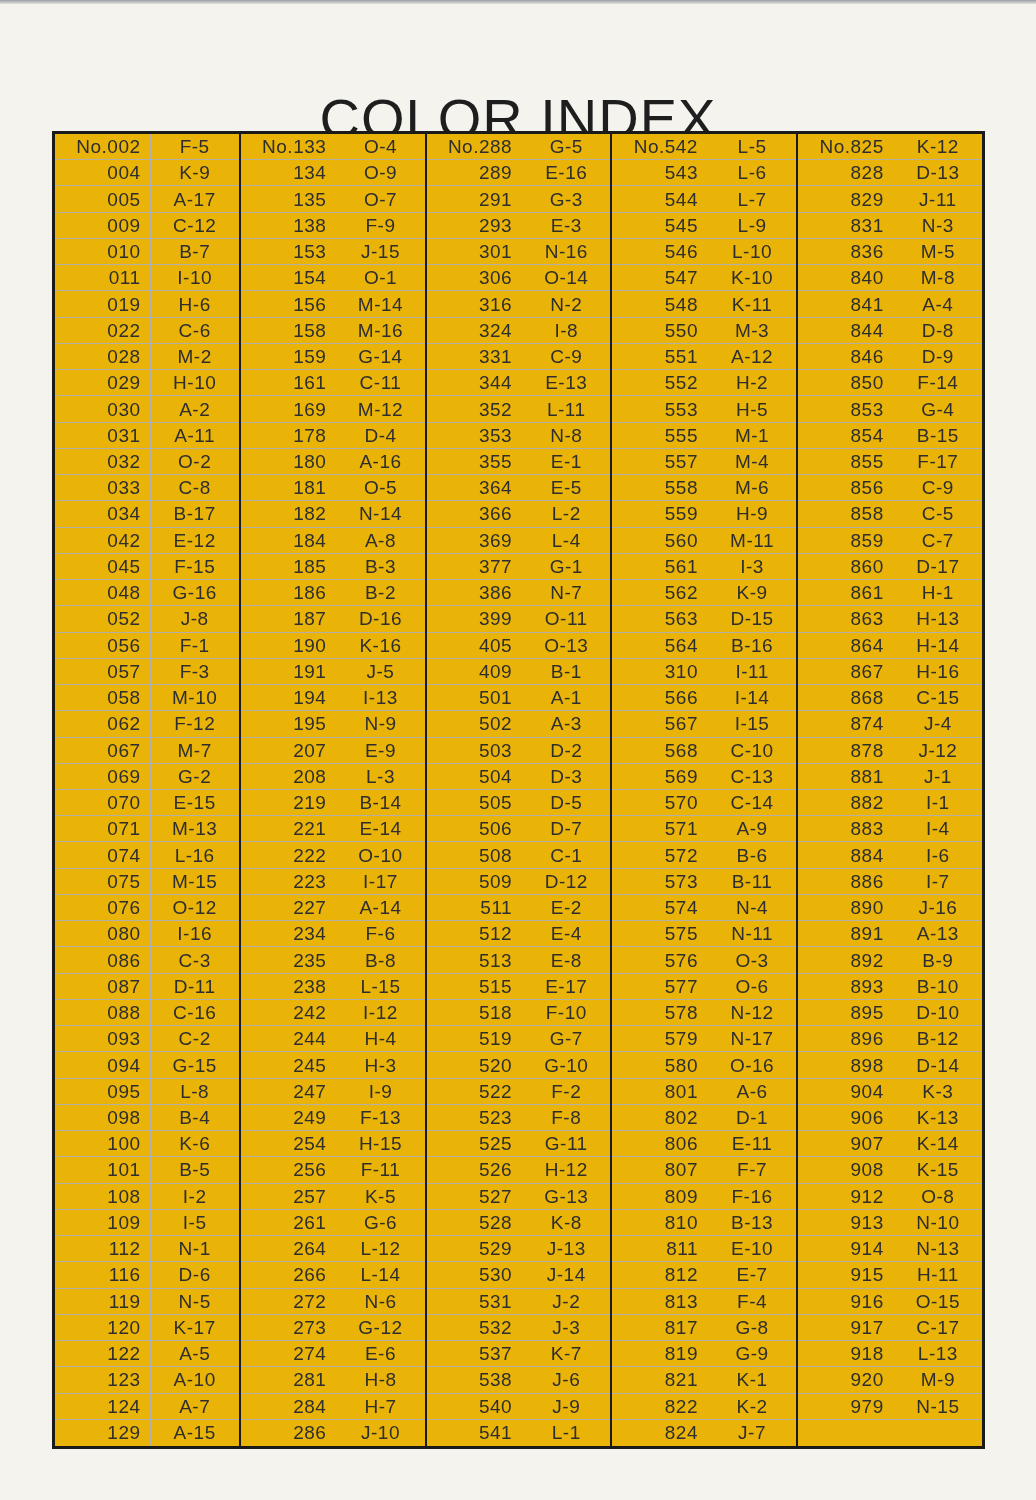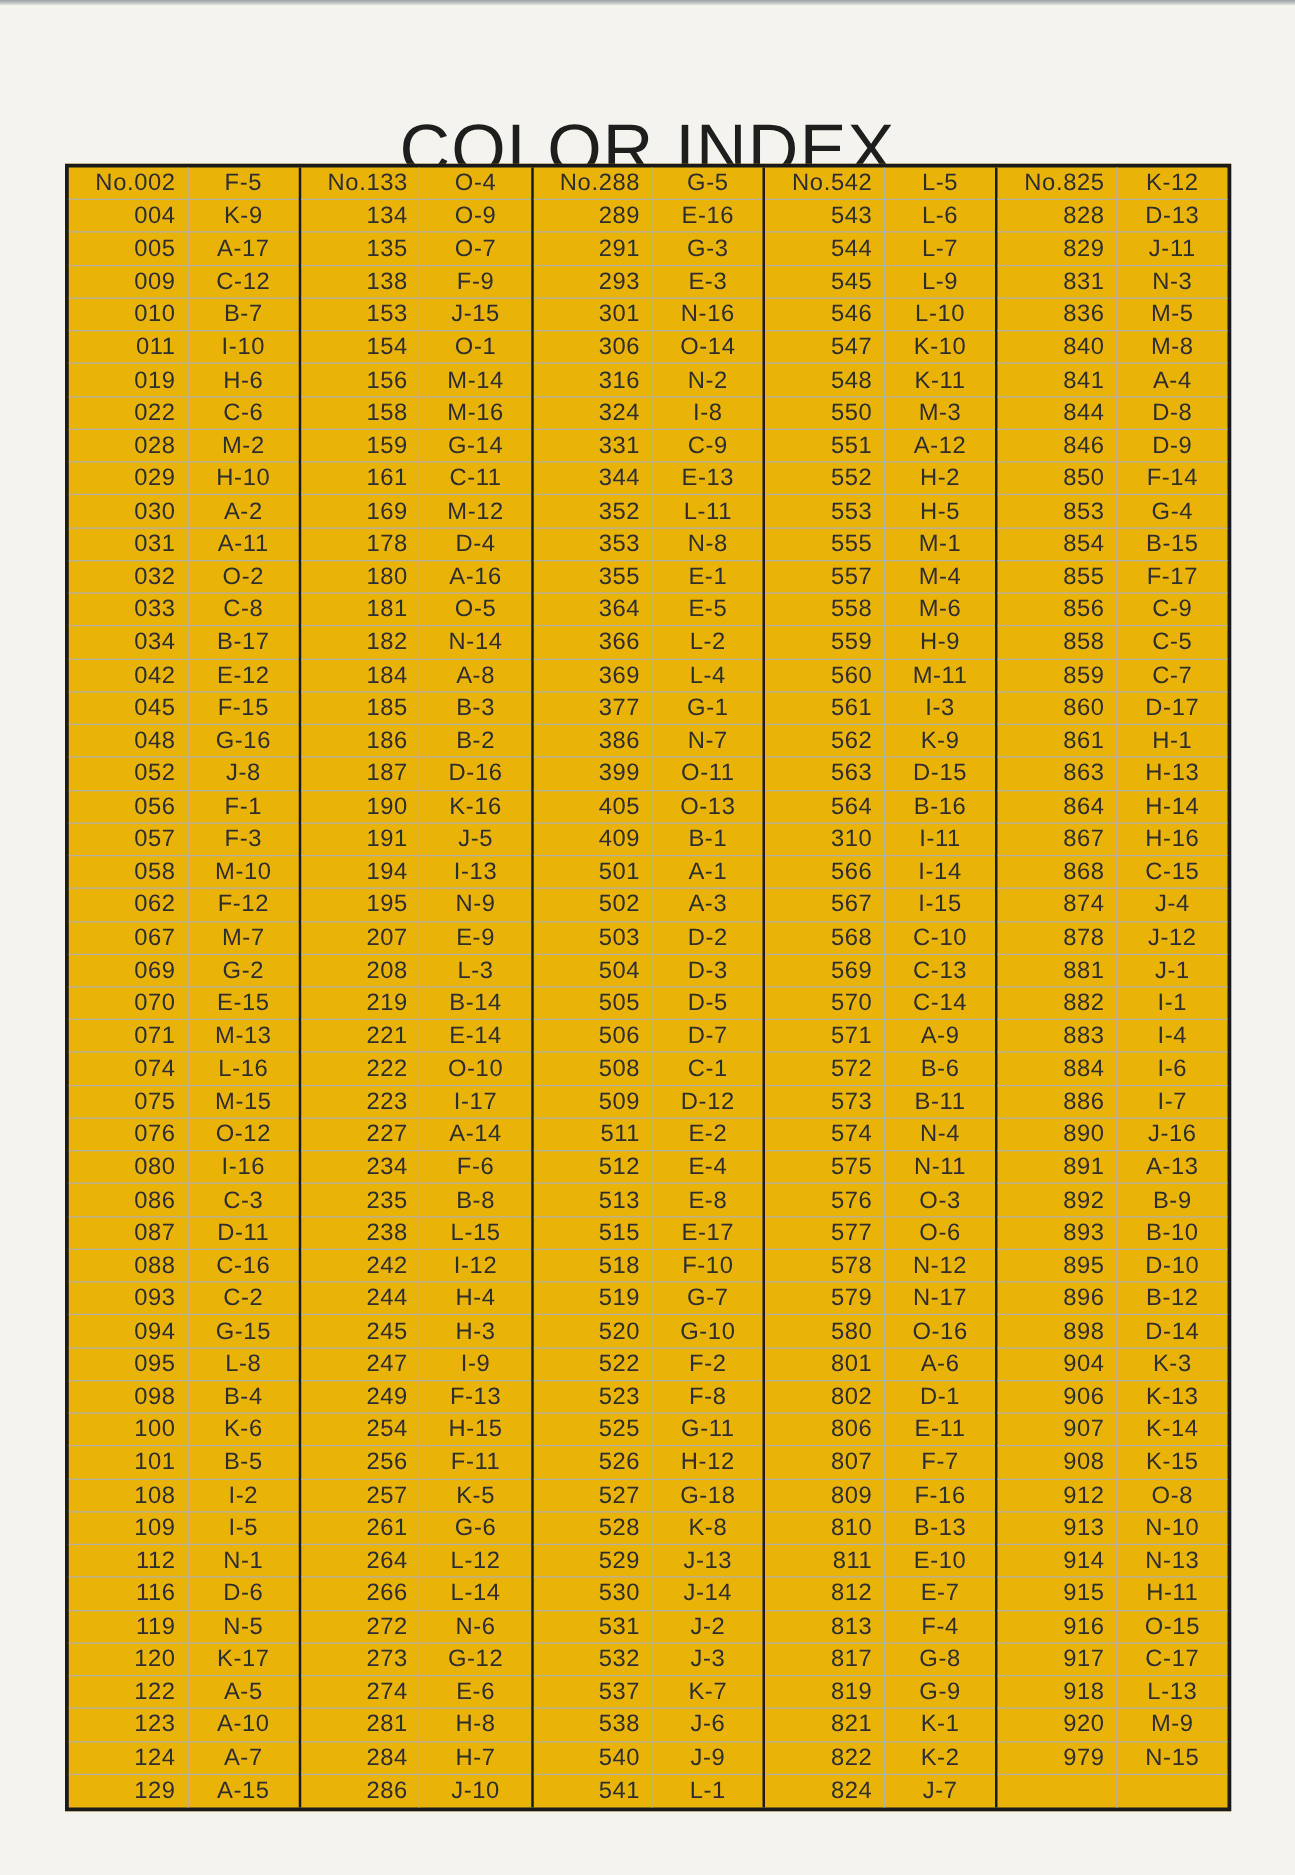--- a/index.html
+++ b/index.html
@@ -336,21 +336,21 @@
       <div class="cell code">G-10</div>
       <div class="cell no">522</div>
       <div class="cell code">F-2</div>
       <div class="cell no">523</div>
       <div class="cell code">F-8</div>
       <div class="cell no">525</div>
       <div class="cell code">G-11</div>
       <div class="cell no">526</div>
       <div class="cell code">H-12</div>
       <div class="cell no">527</div>
-      <div class="cell code">G-18</div>
+      <div class="cell code">G-13</div>
       <div class="cell no">528</div>
       <div class="cell code">K-8</div>
       <div class="cell no">529</div>
       <div class="cell code">J-13</div>
       <div class="cell no">530</div>
       <div class="cell code">J-14</div>
       <div class="cell no">531</div>
       <div class="cell code">J-2</div>
       <div class="cell no">532</div>
       <div class="cell code">J-3</div>

